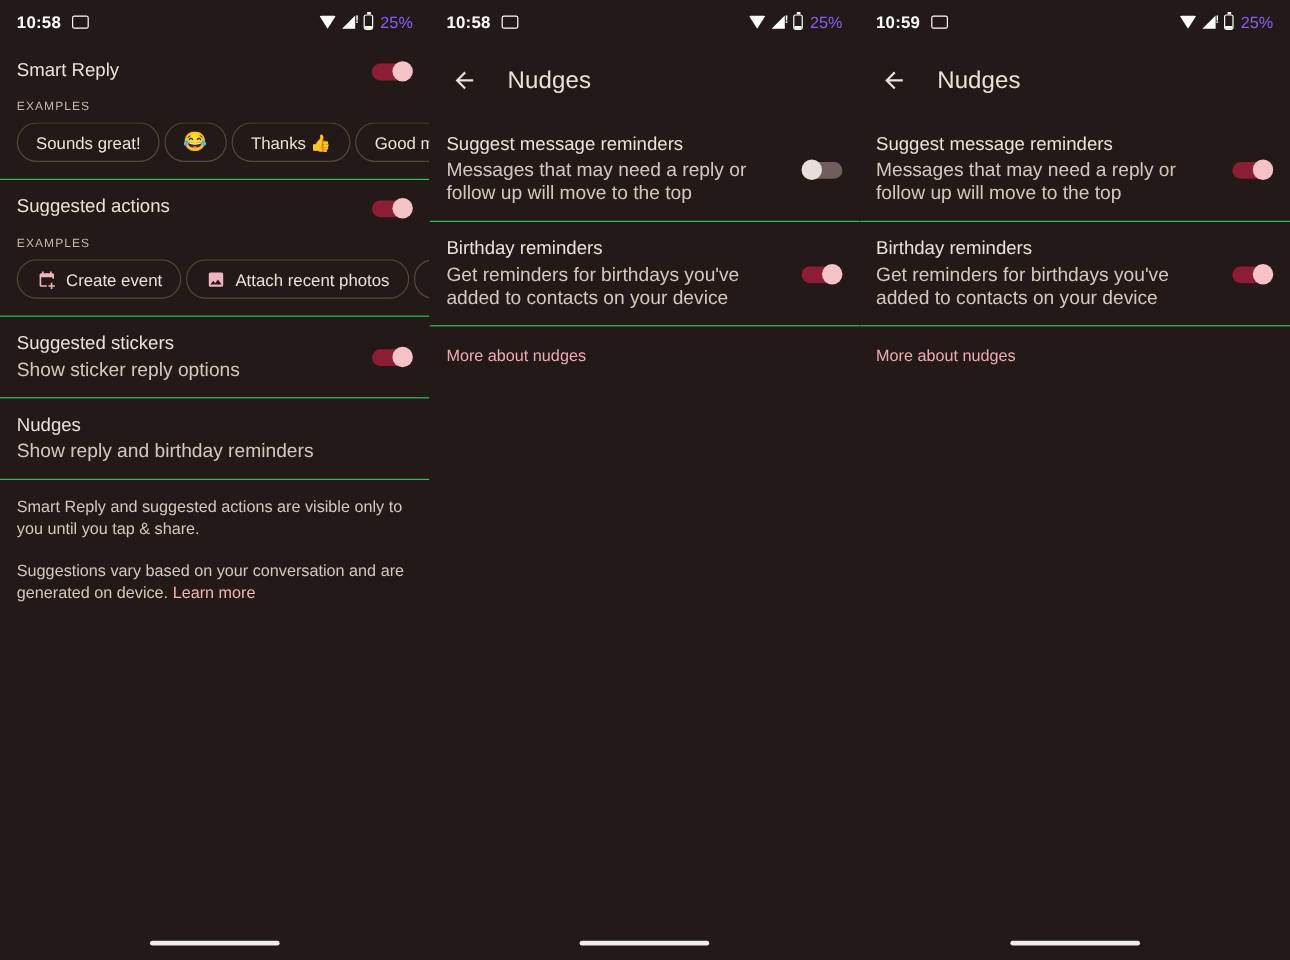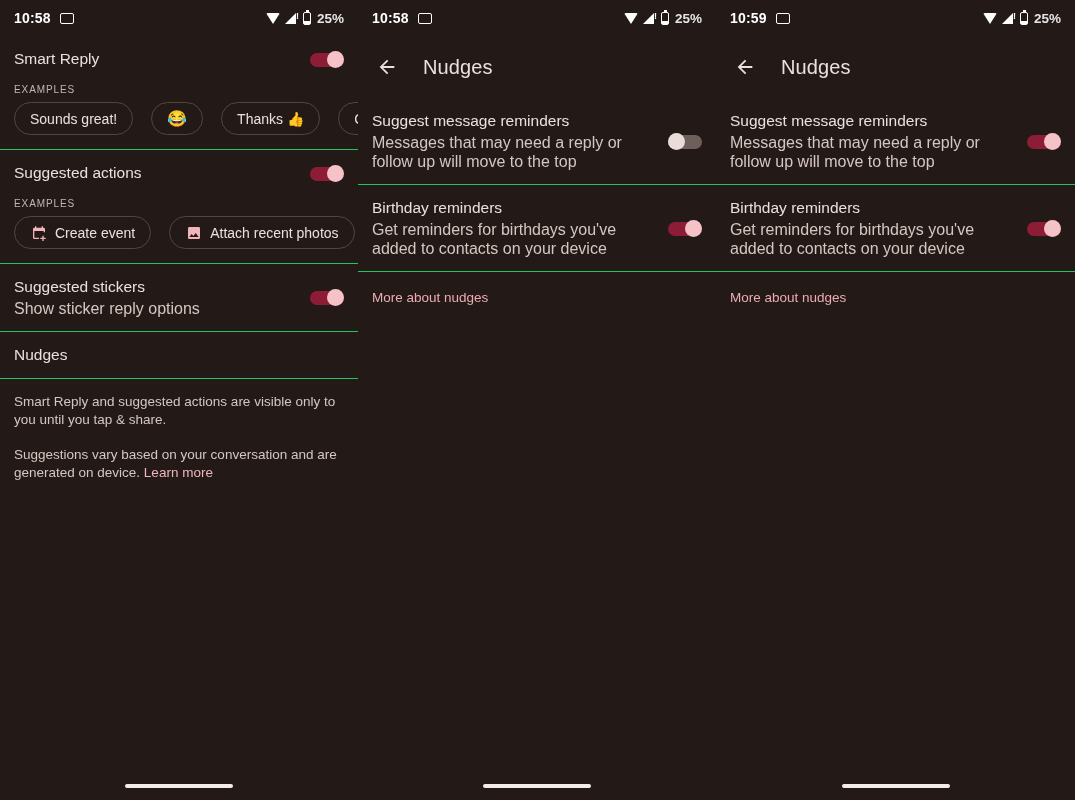--- a/index.html
+++ b/index.html
@@ -93,23 +93,23 @@
     background: linear-gradient(to top, #ffffff 25%, transparent 25%);
   }
   .ic-batt::after {
     content: "";
     position: absolute;
     top: -3px; left: 2px;
     width: 3px; height: 2px;
     background: #ffffff;
   }
   .sb-batt-txt {
-    color: #e5e5e5;
+    color: #8b5cf6;
     font-size: 13.5px;
-    font-weight: bold;
+    font-weight: normal;
     margin-left: 1px;
   }
 
   
   .appbar {
     height: 62px;
     display: flex;
     align-items: center;
     padding: 0 14px 0 14px;
   }
@@ -194,21 +194,21 @@
   .examples-label {
     color: #c4b5b0;
     font-size: 10px;
     letter-spacing: 0.9px;
     padding: 0 14px;
     margin-top: 2px;
     margin-bottom: 7px;
   }
   .chip-row {
     display: flex;
-    gap: 18px;
+    gap: 4px;
     padding: 0 14px 14px 14px;
     white-space: nowrap;
     overflow: hidden;
   }
   .chip {
     flex: 0 0 auto;
     height: 33px;
     border: 1px solid #55453f;
     border-radius: 17px;
     display: flex;
@@ -356,20 +356,21 @@
       </div>
       <div class="toggle on">
         <span class="track"></span>
         <span class="knob"></span>
       </div>
     </div>
 
     <div class="row row-divider multiline">
       <div class="row-text">
         <div class="row-title">Nudges</div>
+        <div class="row-sub">Show reply and birthday reminders</div>
       </div>
     </div>
 
     <div class="footer-block row-divider">
       <div class="footer-note">Smart Reply and suggested actions are visible only to you until you tap &amp; share.</div>
       <div class="footer-note"><span>Suggestions vary based on your conversation and are generated on device. </span><span class="link">Learn more</span></div>
     </div>
 
     <div class="homebar">
       <div class="bar"></div>

